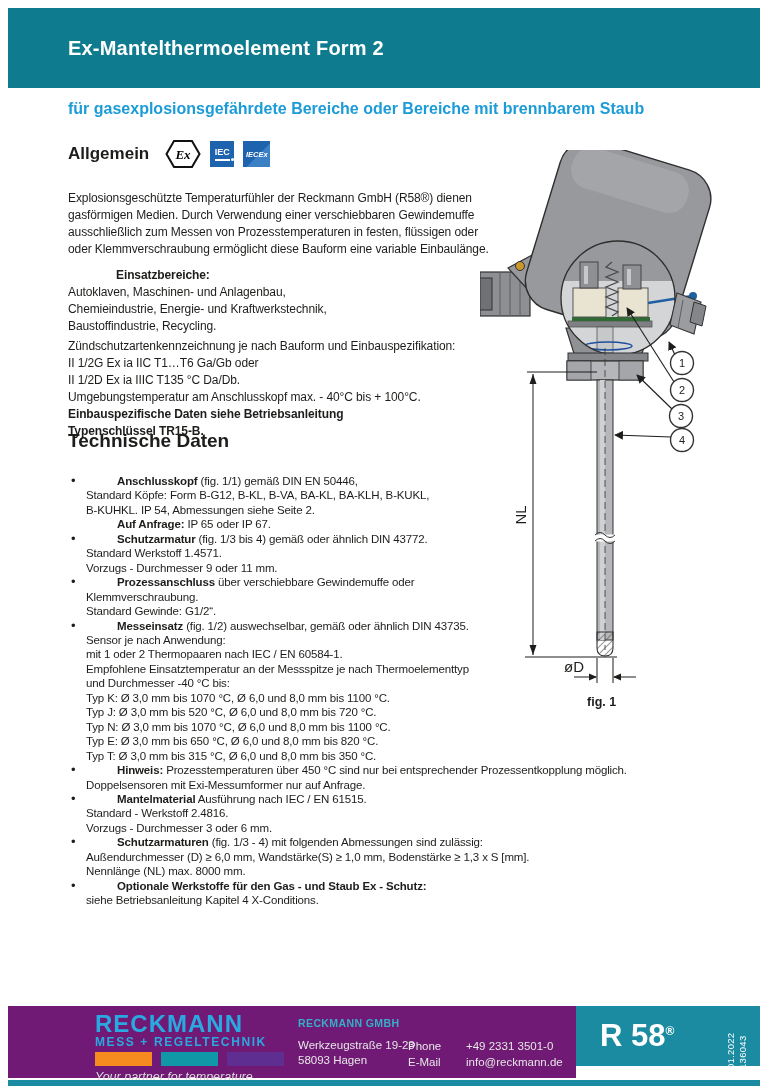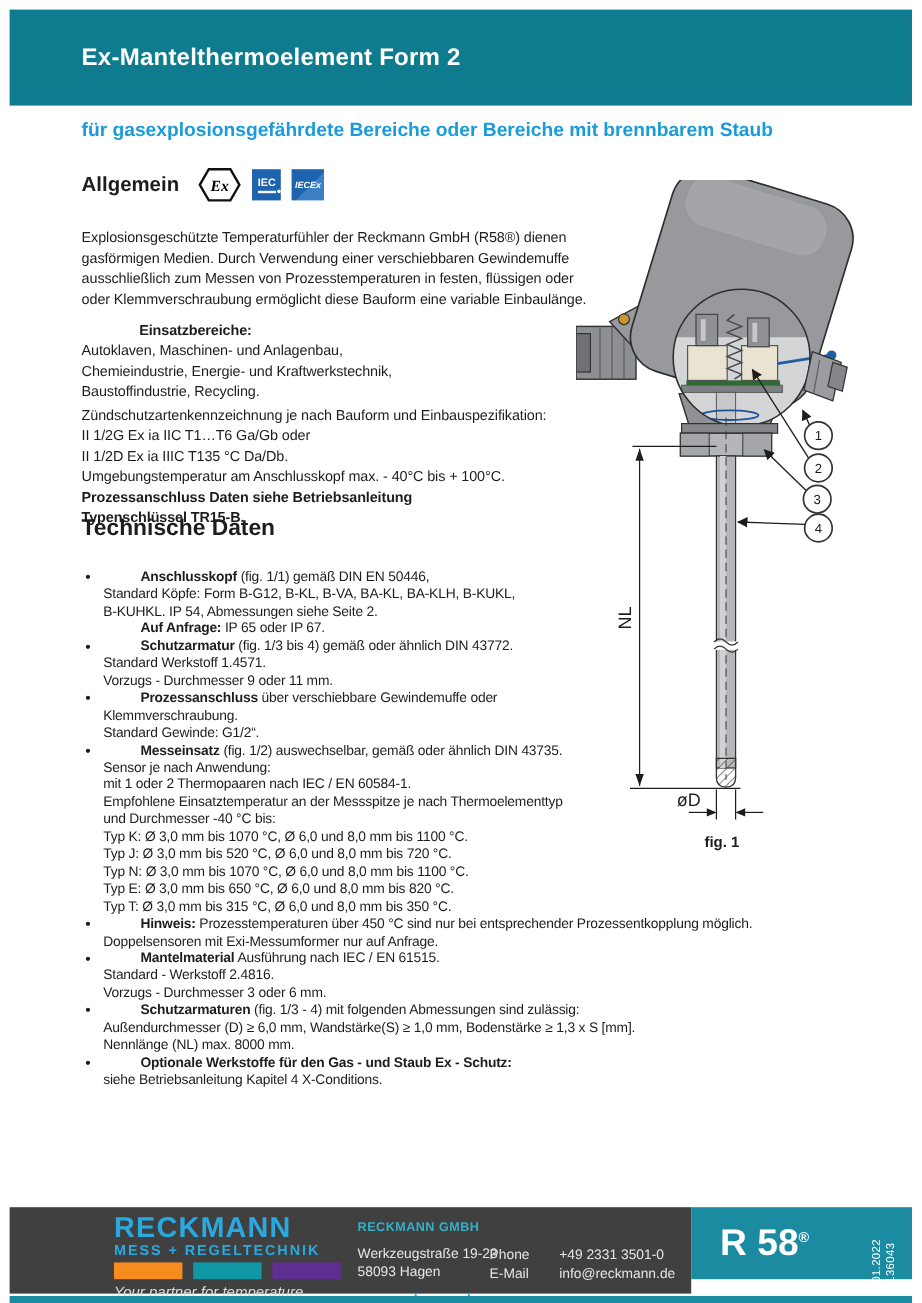--- a/index.html
+++ b/index.html
@@ -38,21 +38,21 @@
   .bullets { position:absolute; left:68px; top:474px; margin:0; padding:0; list-style:none;
              font-size:11.5px; line-height:14.45px; letter-spacing:-.15px; white-space:nowrap; }
   .bullets li { position:relative; padding-left:18px; }
   .bullets li::before { content:'\2022'; position:absolute; left:3px; top:0; font-size:13px; }
   .bullets b { font-weight:bold;margin-left:31px; }
 
   
   .drawing { position:absolute; left:480px; top:150px; width:288px; height:580px; }
 
   
-  .footer-gray { position:absolute; left:8px; top:1006px; width:568px; height:72px; background:#404040; }
+  .footer-gray { position:absolute; left:8px; top:1006px; width:568px; height:72px; background:#701a75; }
   .logo-block { position:absolute; left:87px; top:6px; }
   .logo-name { font-size:24px; font-weight:bold; color:#2aa9e0; letter-spacing:1px; line-height:24px; }
   .logo-sub  { font-size:12px; font-weight:bold; color:#2aa9e0; letter-spacing:1.6px; line-height:13px; }
   .logo-bars { display:flex; gap:9px; margin-top:3px; }
   .logo-bars span { width:57px; height:14px; display:block; }
   .bar-orange { background:#f68b1f; } .bar-teal { background:#1198a6; } .bar-purple { background:#5f2e91; }
   .logo-slogan { margin-top:4px; font-size:12.5px; font-style:italic; color:#dcdcdc; text-align:left; }
   .company-col { position:absolute; left:290px; top:10px; font-size:11.5px; color:#e6e6e6; line-height:15px; }
   .company-name { font-size:10.5px; font-weight:bold; color:#35aec6; letter-spacing:.4px; margin-bottom:7px; }
   .company-web { font-weight:bold; color:#35aec6; margin-top:9px; }
@@ -108,21 +108,21 @@
         <div><span>Chemieindustrie, Energie- und Kraftwerkstechnik,</span></div>
         <div><span>Baustoffindustrie, Recycling.</span></div>
       </div>
   </div>
 
   <div class="tblock" id="zuend">
       <div><span>Zündschutzartenkennzeichnung je nach Bauform und Einbauspezifikation:</span></div>
       <div><span>II 1/2G Ex ia IIC T1…T6 Ga/Gb oder</span></div>
       <div><span>II 1/2D Ex ia IIIC T135 °C Da/Db.</span></div>
       <div><span>Umgebungstemperatur am Anschlusskopf max. - 40°C bis + 100°C.</span></div>
-      <div><b>Prozessanschluss Daten siehe Betriebsanleitung</b></div>
+      <div><b>Einbauspezifische Daten siehe Betriebsanleitung</b></div>
       <div><b>Typenschlüssel TR15-B.</b></div>
     </div>
 
   <div class="tech-heading">Technische Daten</div>
 
   <ul class="bullets">
       <li>
         <div><b>Anschlusskopf</b><span> (fig. 1/1) gemäß DIN EN 50446,</span></div>
         <div><span>Standard Köpfe: Form B-G12, B-KL, B-VA, BA-KL, BA-KLH, B-KUKL,</span></div>
         <div><span>B-KUHKL. IP 54, Abmessungen siehe Seite 2.</span></div>

